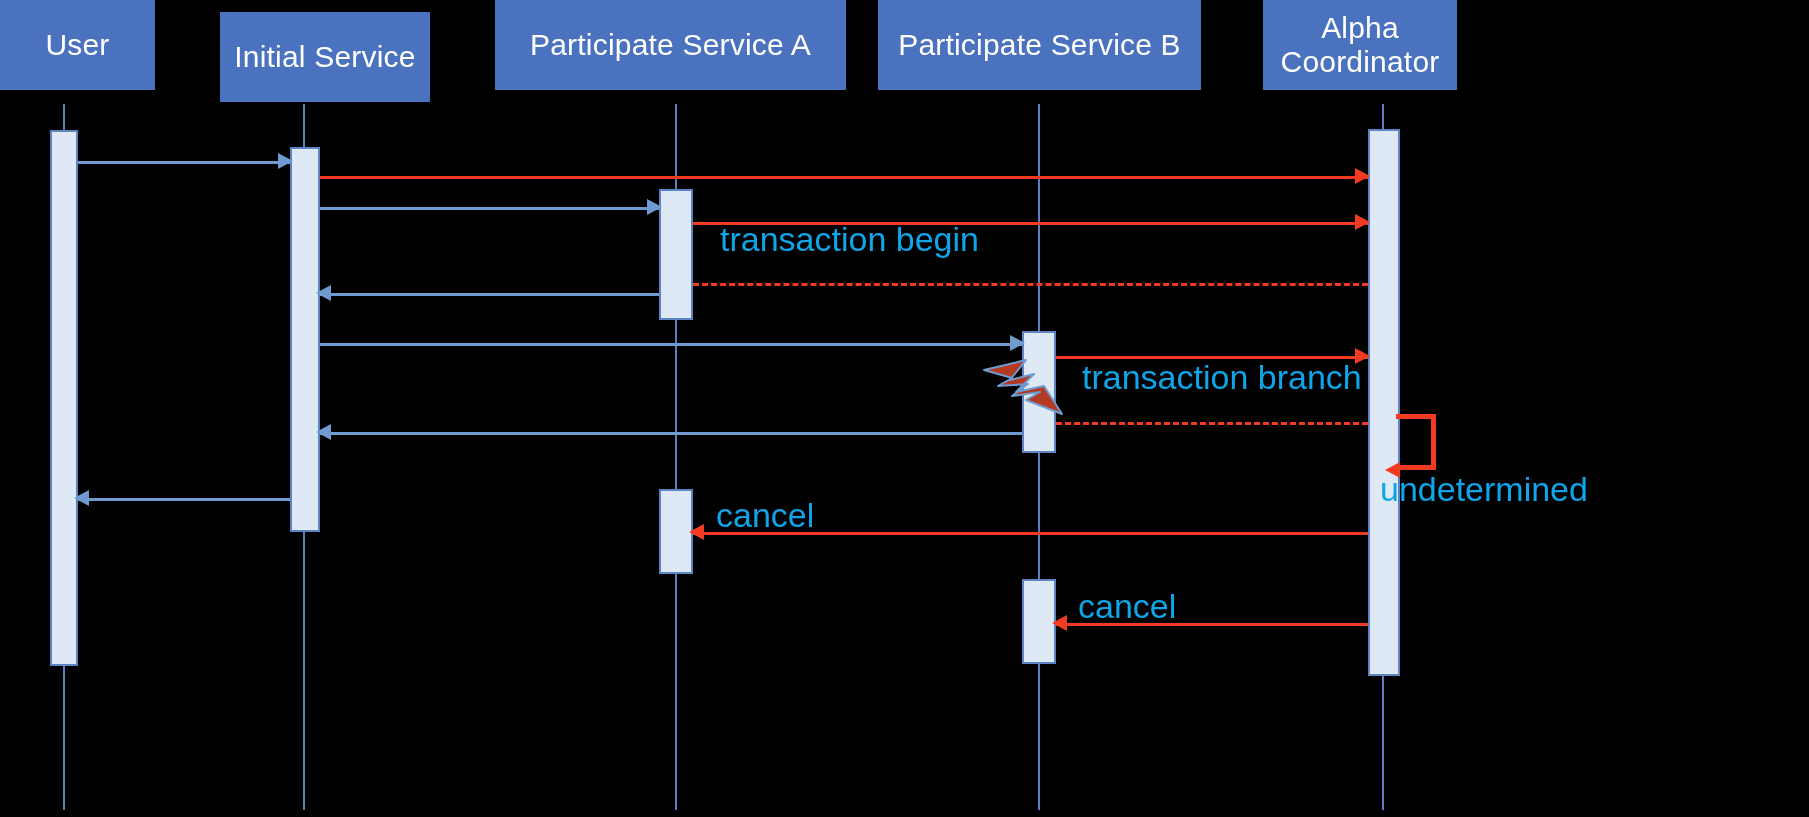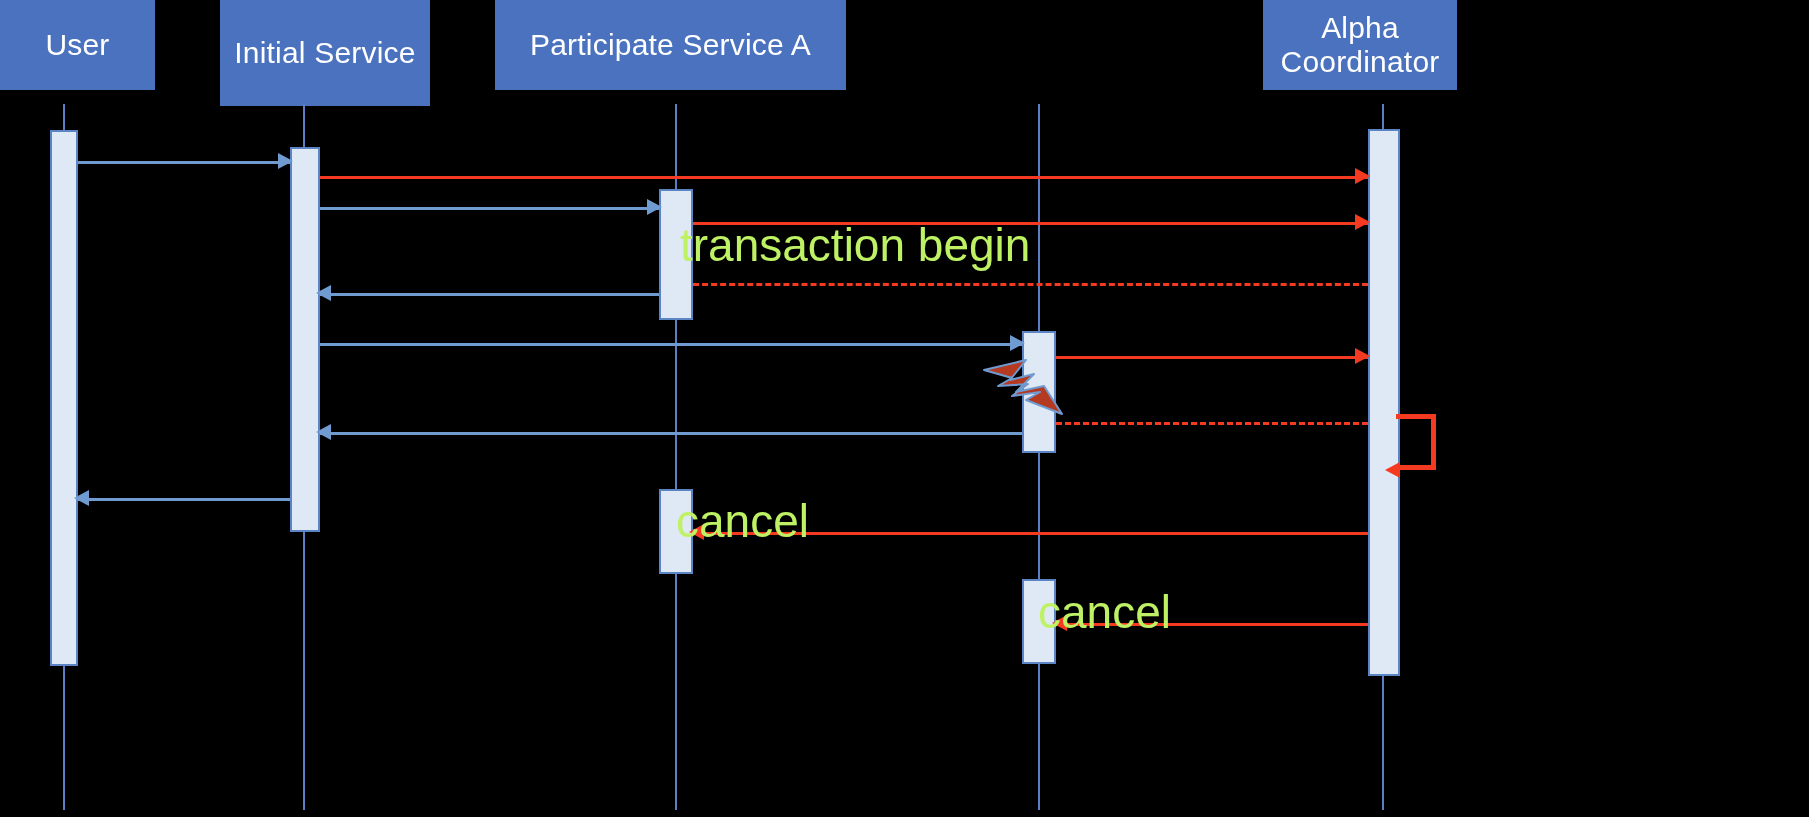--- a/index.html
+++ b/index.html
@@ -95,49 +95,53 @@
     box-sizing: border-box;
     border-top: 5px solid #f43a20;
     border-right: 5px solid #f43a20;
     border-bottom: 5px solid #f43a20;
     border-left: 0;
   }
 
   
   .msg-label {
     position: absolute;
-    color: #bef264;
-    font-size: 46px;
+    color: #0ea5e9;
+    font-size: 34px;
     line-height: 1;
     white-space: nowrap;
     pointer-events: none;
+    margin-left: 40px;
   }
 
   
   .bolt {
     position: absolute;
   }
 </style>
 </head>
 <body>
 
 <div id="canvas">
 
   <div class="participant-box" style="left:0px; top:0px; width:155px; height:90px;">
     <span>User</span>
   </div>
 
-  <div class="participant-box" style="left:220px; top:0px; width:210px; height:106px;">
+  <div class="participant-box" style="left:220px; top:12px; width:210px; height:90px;">
     <span>Initial Service</span>
   </div>
 
   <div class="participant-box" style="left:495px; top:0px; width:351px; height:90px;">
     <span>Participate Service A</span>
   </div>
 
+  <div class="participant-box" style="left:878px; top:0px; width:323px; height:90px;">
+    <span>Participate Service B</span>
+  </div>
 
   <div class="participant-box" style="left:1263px; top:0px; width:194px; height:90px;">
     <span>Alpha
 Coordinator</span>
   </div>
 
   <div class="lifeline" style="left:63px;  top:104px; height:706px;"></div>
   <div class="lifeline" style="left:303px; top:104px; height:706px;"></div>
   <div class="lifeline" style="left:675px; top:104px; height:706px;"></div>
   <div class="lifeline" style="left:1038px;top:104px; height:706px;"></div>
@@ -198,19 +202,21 @@
   <div class="arrowhead left-red" style="left:1385px; top:462px;"></div>
 
   <div class="bolt" style="left:982px; top:358px; width:84px; height:60px;">
     <svg width="84" height="60" viewBox="0 0 84 60" xmlns="http://www.w3.org/2000/svg">
       <polygon points="2,12 44,2 28,22 52,16 34,34 62,28 80,56 44,42 58,34 30,38 46,26 16,28 30,20" fill="#b43a22" stroke="#6f9bd1" stroke-width="2" stroke-linejoin="round"></polygon>
     </svg>
   </div>
 
   <div class="msg-label" style="left:680px; top:222px;">transaction begin</div>
 
+  <div class="msg-label" style="left:1042px; top:360px;">transaction branch</div>
 
   <div class="msg-label" style="left:676px; top:498px;">cancel</div>
 
   <div class="msg-label" style="left:1038px; top:589px;">cancel</div>
 
+  <div class="msg-label" style="left:1340px; top:472px;">undetermined</div>
 
 </div>
 
 </body></html>

